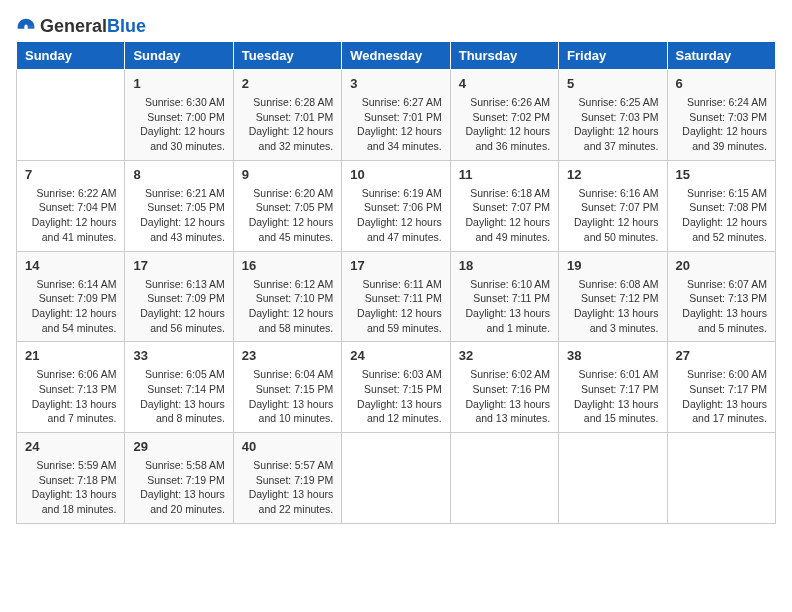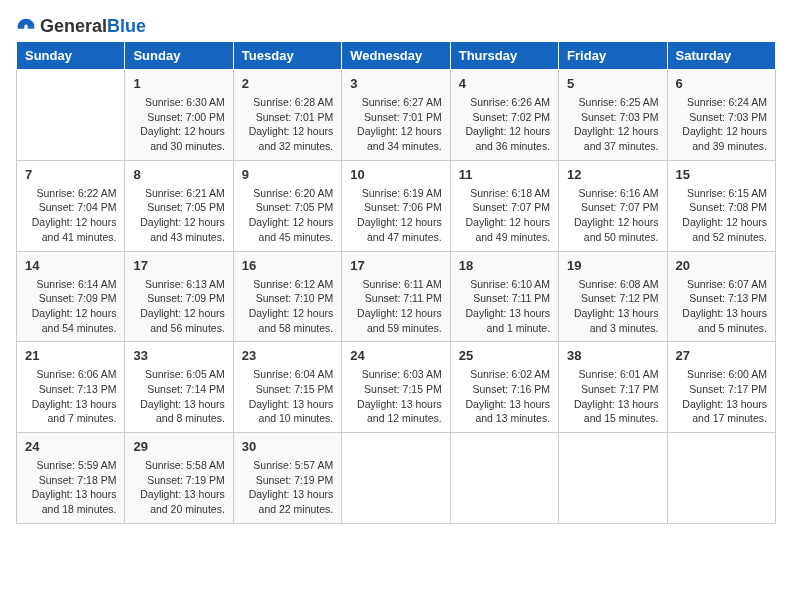--- a/index.html
+++ b/index.html
@@ -312,21 +312,21 @@
       </td>
         <td>
         <div class="day-number">24</div>
         <div class="day-info">
           Sunrise: 6:03 AM<br>
           Sunset: 7:15 PM<br>
           Daylight: 13 hours and 12 minutes.
         </div>
       </td>
         <td>
-        <div class="day-number">25</div>
+        <div class="day-number">32</div>
         <div class="day-info">
           Sunrise: 6:02 AM<br>
           Sunset: 7:16 PM<br>
           Daylight: 13 hours and 13 minutes.
         </div>
       </td>
         <td>
         <div class="day-number">38</div>
         <div class="day-info">
           Sunrise: 6:01 AM<br>
@@ -354,21 +354,21 @@
       </td>
         <td>
         <div class="day-number">29</div>
         <div class="day-info">
           Sunrise: 5:58 AM<br>
           Sunset: 7:19 PM<br>
           Daylight: 13 hours and 20 minutes.
         </div>
       </td>
         <td>
-        <div class="day-number">30</div>
+        <div class="day-number">40</div>
         <div class="day-info">
           Sunrise: 5:57 AM<br>
           Sunset: 7:19 PM<br>
           Daylight: 13 hours and 22 minutes.
         </div>
       </td>
         <td class="empty-cell"></td>
         <td class="empty-cell"></td>
         <td class="empty-cell"></td>
         <td class="empty-cell"></td>

